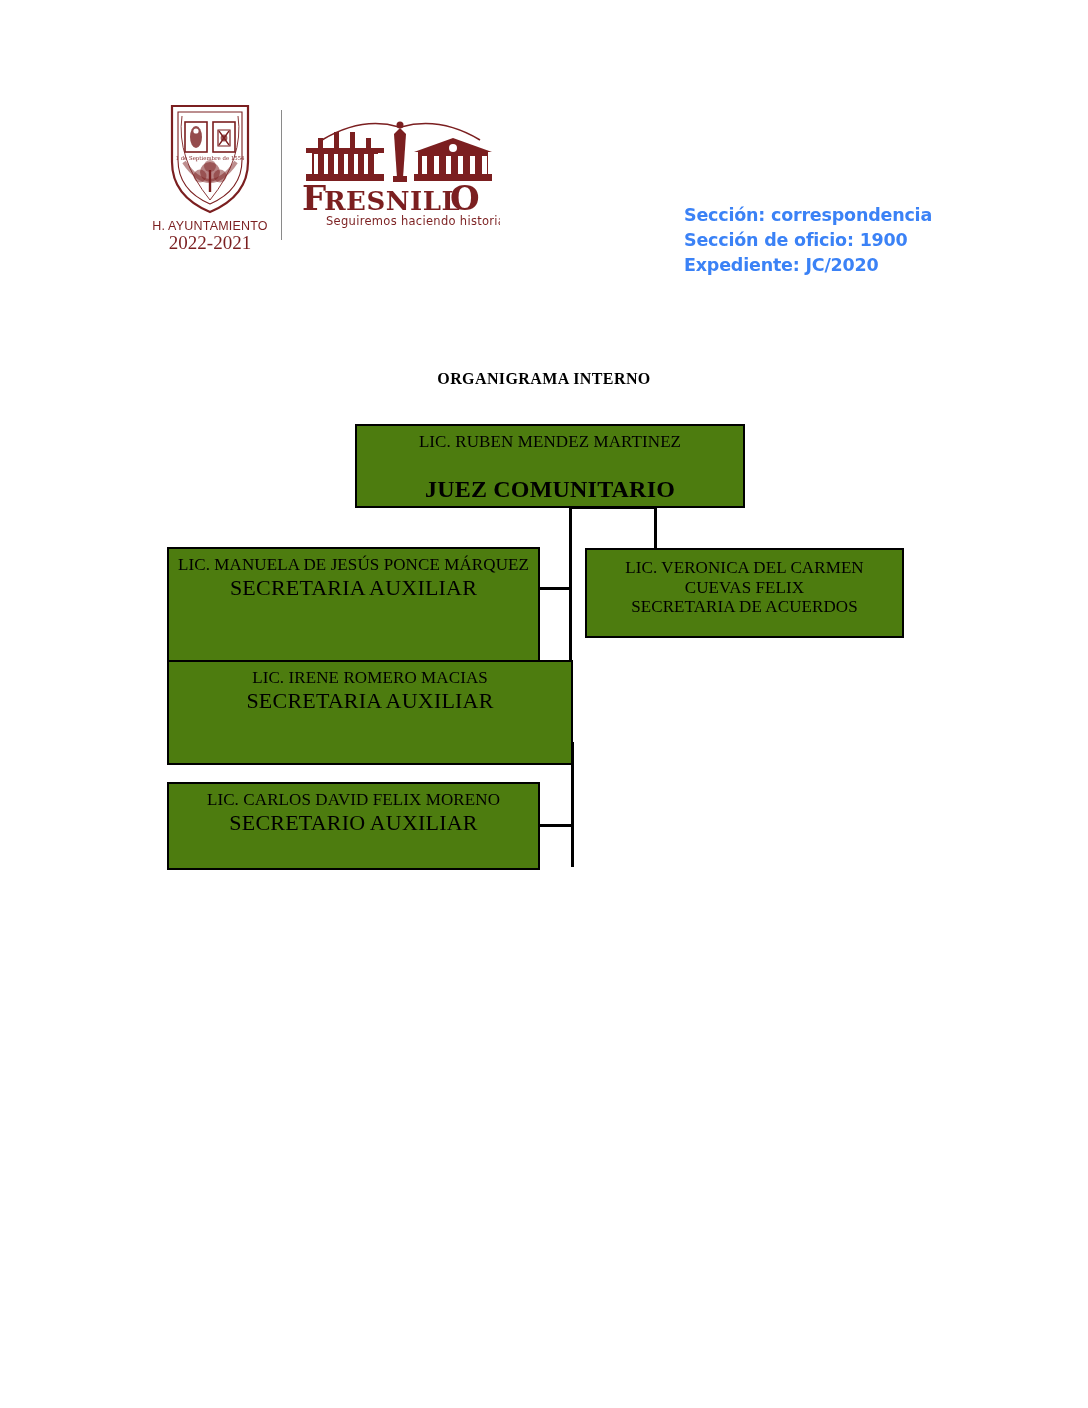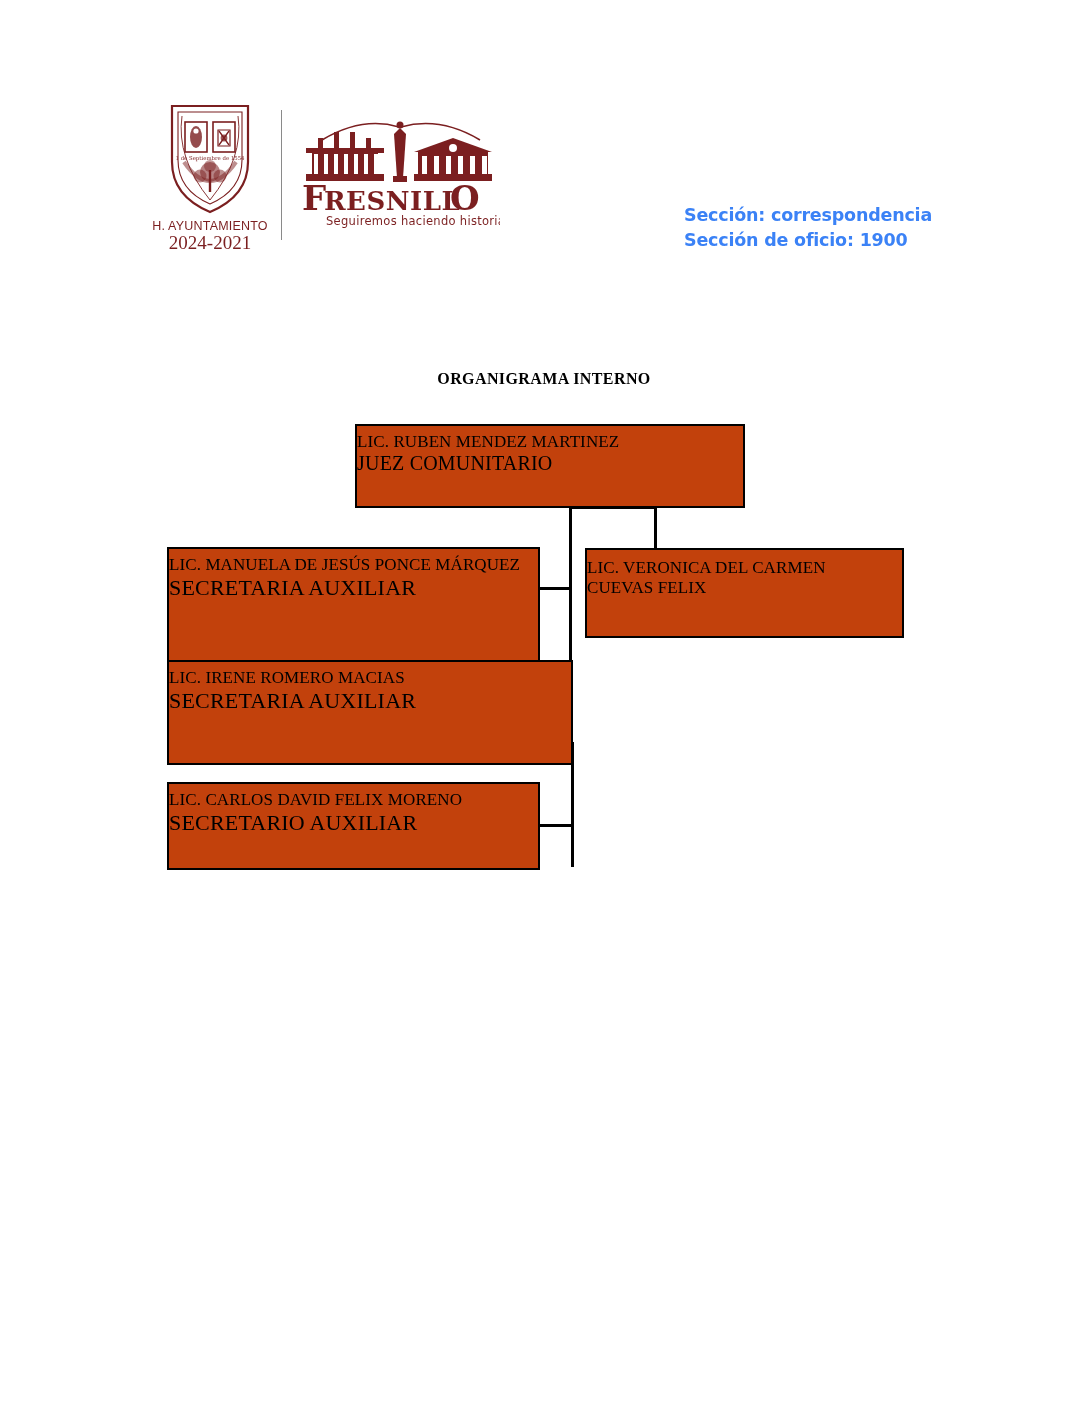--- a/index.html
+++ b/index.html
@@ -90,43 +90,44 @@
     text-align: center;
     font-family: "Liberation Serif", "DejaVu Serif", serif;
     font-size: 16px;
     font-weight: bold;
     letter-spacing: 0.4px;
   }
 
   .node {
     position: absolute;
     border: 2.5px solid #000000;
-    background: #c2410c;
+    background: #4d7c0f;
     box-sizing: border-box;
-    text-align: left;
+    text-align: center;
     padding-top: 6px;
     z-index: 2;
   }
   .node .line {
     display: block;
     font-family: "Liberation Serif", "DejaVu Serif", serif;
     line-height: 1.16;
   }
   .line-name {
     font-size: 17px;
     letter-spacing: 0.1px;
   }
   .line-role {
     font-size: 22px;
     letter-spacing: 0.2px;
   }
   .line-role-bold {
-    font-size: 20px;
-    font-weight: normal;
+    font-size: 24px;
+    font-weight: bold;
     letter-spacing: 0.2px;
+    margin-top: 24px;
   }
   .line-sub {
     font-size: 17px;
     letter-spacing: 0.1px;
   }
 
   #node-root    { left: 355px; top: 424px; width: 390px; height: 84px; }
   #node-manuela { left: 167px; top: 547px; width: 373px; height: 117px; }
   #node-irene   { left: 167px; top: 660px; width: 406px; height: 105px; }
   #node-carlos  { left: 167px; top: 782px; width: 373px; height: 88px; }
@@ -166,21 +167,21 @@
         <text x="46" y="60" text-anchor="middle" font-family="DejaVu Serif, serif" font-size="5.4" fill="#7B1F20">1 de Septiembre de 1554</text>
         <path d="M46 70 L46 92" stroke="#7B1F20" stroke-width="2.4"></path>
         <circle cx="46" cy="72" r="10" fill="#7B1F20" opacity="0.55"></circle>
         <circle cx="36" cy="76" r="6.5" fill="#7B1F20" opacity="0.5"></circle>
         <circle cx="56" cy="76" r="6.5" fill="#7B1F20" opacity="0.5"></circle>
         <circle cx="46" cy="66" r="6" fill="#7B1F20" opacity="0.45"></circle>
         <path d="M20 62 Q46 100 72 62" fill="none" stroke="#7B1F20" stroke-width="4" opacity="0.5"></path>
         <path d="M18 16 Q12 58 46 100 Q80 58 74 16" fill="none" stroke="#7B1F20" stroke-width="0.9"></path>
       </svg>
       <div class="shield-caption-1">H. AYUNTAMIENTO</div>
-      <div class="shield-caption-2">2024-2021</div>
+      <div class="shield-caption-2">2022-2021</div>
     </div>
 
     <div id="logo-divider"></div>
 
     <div id="fresnillo-block">
       <svg id="fresnillo-mark" width="200" height="112" viewBox="0 0 200 112">
         <g fill="#7B1F20">
           <path d="M12 58 L12 34 L78 34 L78 58 Z"></path>
           <rect x="6" y="56" width="78" height="7"></rect>
           <rect x="6" y="30" width="78" height="5"></rect>
@@ -220,20 +221,24 @@
 
     <div id="office-meta">
       <span class="meta-line">
         <span>Sección:</span>
         <span class="meta-value">correspondencia</span>
       </span>
       <span class="meta-line">
         <span>Sección de oficio:</span>
         <span class="meta-value">1900</span>
       </span>
+      <span class="meta-line">
+        <span>Expediente:</span>
+        <span class="meta-value">JC/2020</span>
+      </span>
     </div>
   </div>
 
   <div id="chart-title">ORGANIGRAMA INTERNO</div>
 
   <div class="connector" id="trunk-main"></div>
   <div class="connector" id="trunk-lower"></div>
   <div class="connector" id="branch-right-h"></div>
   <div class="connector" id="branch-right-v"></div>
   <div class="connector" id="stub-manuela"></div>
@@ -246,20 +251,21 @@
   </div>
 
   <div class="node" id="node-manuela">
     <span class="line line-name">LIC. MANUELA DE JESÚS PONCE MÁRQUEZ</span>
     <span class="line line-role">SECRETARIA AUXILIAR</span>
   </div>
 
   <div class="node" id="node-veronica">
     <span class="line line-sub">LIC.  VERONICA DEL CARMEN</span>
     <span class="line line-sub">CUEVAS FELIX</span>
+    <span class="line line-sub">SECRETARIA DE ACUERDOS</span>
   </div>
 
   <div class="node" id="node-irene">
     <span class="line line-name">LIC. IRENE ROMERO MACIAS</span>
     <span class="line line-role">SECRETARIA AUXILIAR</span>
   </div>
 
   <div class="node" id="node-carlos">
     <span class="line line-name">LIC. CARLOS DAVID FELIX MORENO</span>
     <span class="line line-role">SECRETARIO AUXILIAR</span>

